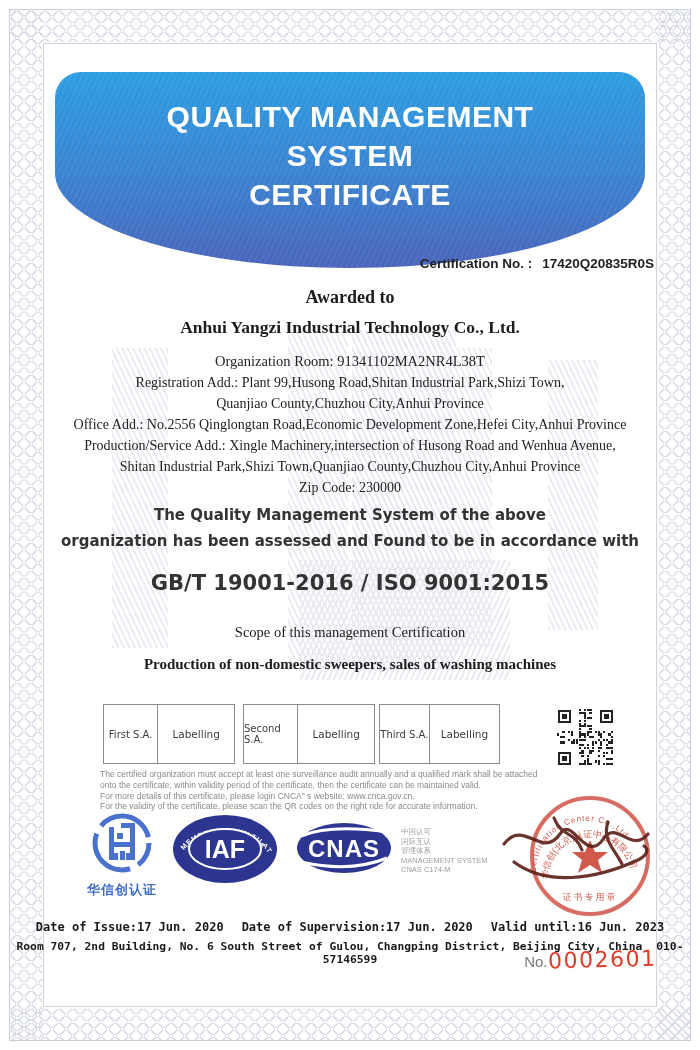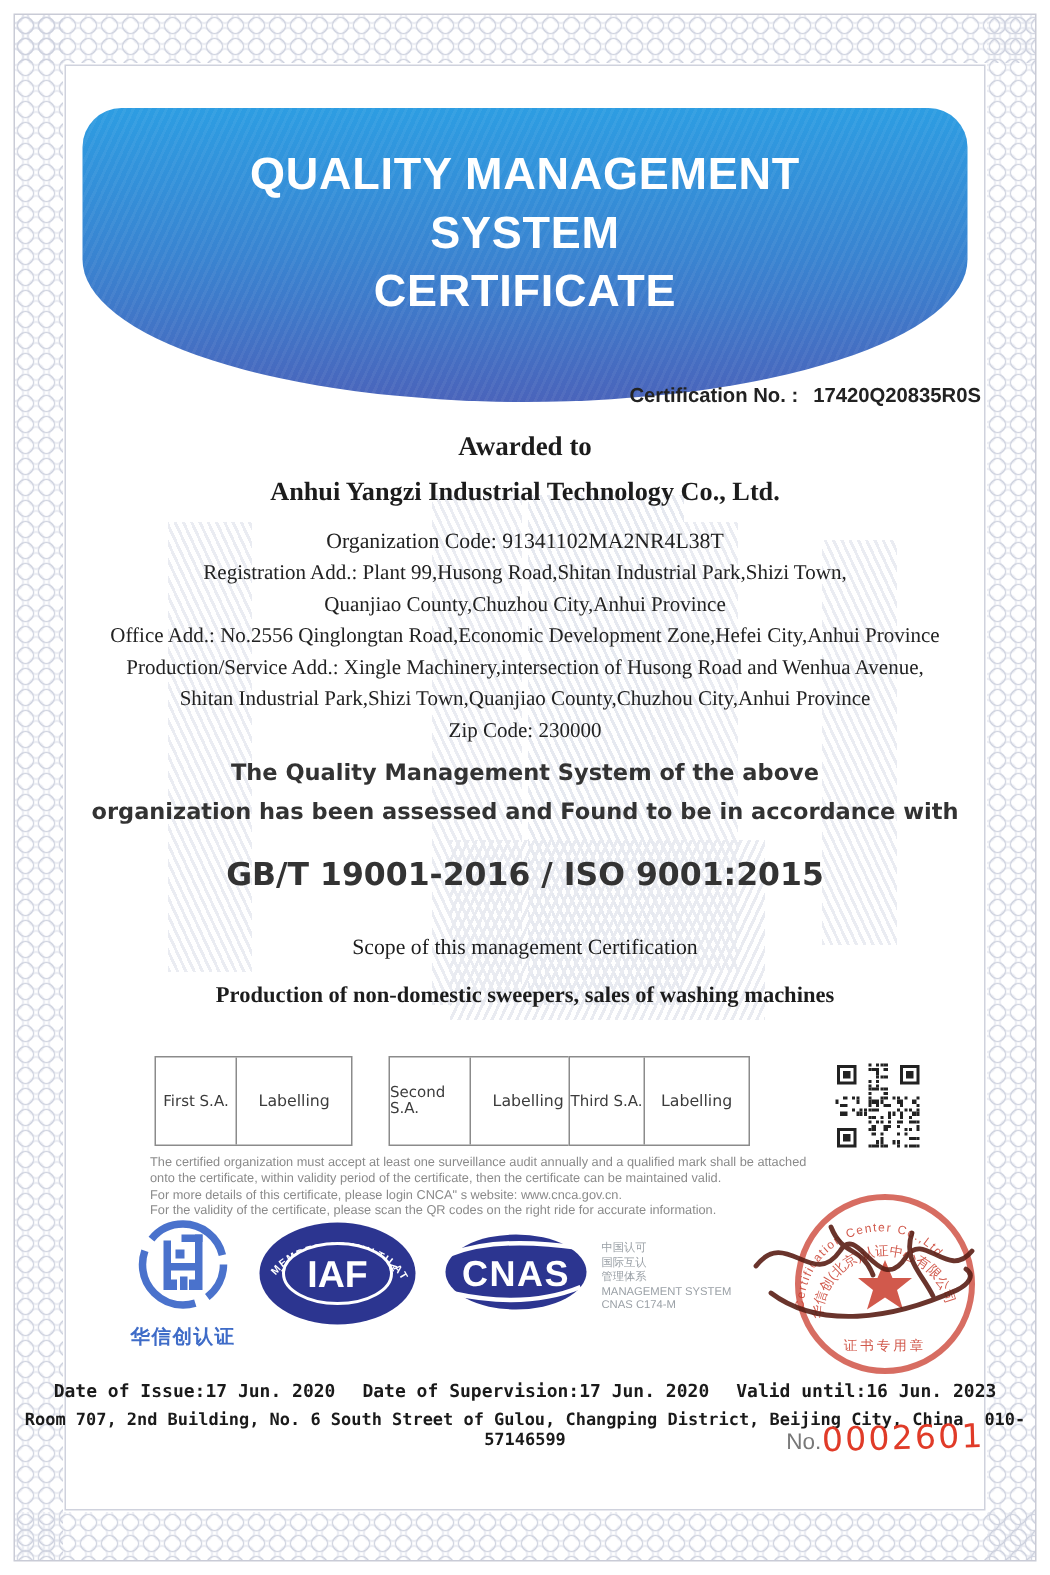--- a/index.html
+++ b/index.html
@@ -48,21 +48,21 @@
       font-family:"DejaVu Sans",sans-serif;font-weight:bold;font-size:21px;color:#333;}
   .scope-label{position:absolute;top:624px;left:0;right:0;text-align:center;font-size:14.5px;}
   .scope-value{position:absolute;top:656px;left:0;right:0;text-align:center;font-weight:bold;font-size:15px;}
   
   .abox{position:absolute;top:704px;height:58px;border:1.5px solid #8b8b8b;display:flex;background:#fff;}
   .abox .cl{width:41%;border-right:1.5px solid #8b8b8b;display:flex;align-items:center;justify-content:center;
       font-family:"DejaVu Sans",sans-serif;font-size:10px;color:#3c3c3c;}
   .abox .cr{flex:1;display:flex;align-items:center;justify-content:center;
       font-family:"DejaVu Sans",sans-serif;font-size:10.5px;color:#3c3c3c;text-align:center;}
   .abox.b1{left:103px;width:130px;}
-  .abox.b2{left:243px;width:130px;margin-left:16px;}
+  .abox.b2{left:243px;width:130px;}
   .abox.b3{left:379px;width:119px;}
   
   .qr{position:absolute;left:557px;top:709px;width:57px;height:57px;background:#fff;}
   .qr .fp{position:absolute;width:9px;height:9px;border:2.5px solid #222;}
   .qr .fp::after{content:"";position:absolute;left:2px;top:2px;width:5px;height:5px;background:#222;}
   .qr .fp.tl{left:1px;top:1px;} .qr .fp.tr{right:1px;top:1px;} .qr .fp.bl{left:1px;bottom:1px;}
   .qr-grid{position:absolute;inset:0;}
   .qr-grid div{position:absolute;width:2.3px;height:2.3px;background:#222;}
   
   .fineprint{position:absolute;left:100px;top:769px;width:470px;
@@ -116,21 +116,21 @@
   </div>
 
   <div class="cert-no">
     <span>Certification No. :</span><span class="val">17420Q20835R0S</span>
   </div>
 
   <div class="awarded">Awarded to</div>
   <div class="company">Anhui Yangzi Industrial Technology Co., Ltd.</div>
 
   <div class="details">
-    <div class="l0">Organization Code: 91341102MA2NR4L38T</div>
+    <div class="l0">Organization Room: 91341102MA2NR4L38T</div>
     <div>Registration Add.: Plant 99,Husong Road,Shitan Industrial Park,Shizi Town,</div>
     <div>Quanjiao County,Chuzhou City,Anhui Province</div>
     <div>Office Add.: No.2556 Qinglongtan Road,Economic Development Zone,Hefei City,Anhui Province</div>
     <div>Production/Service Add.: Xingle Machinery,intersection of Husong Road and Wenhua Avenue,</div>
     <div>Shitan Industrial Park,Shizi Town,Quanjiao County,Chuzhou City,Anhui Province</div>
     <div>Zip Code: 230000</div>
   </div>
 
   <div class="statement">
     <div>The Quality Management System of the above</div>

